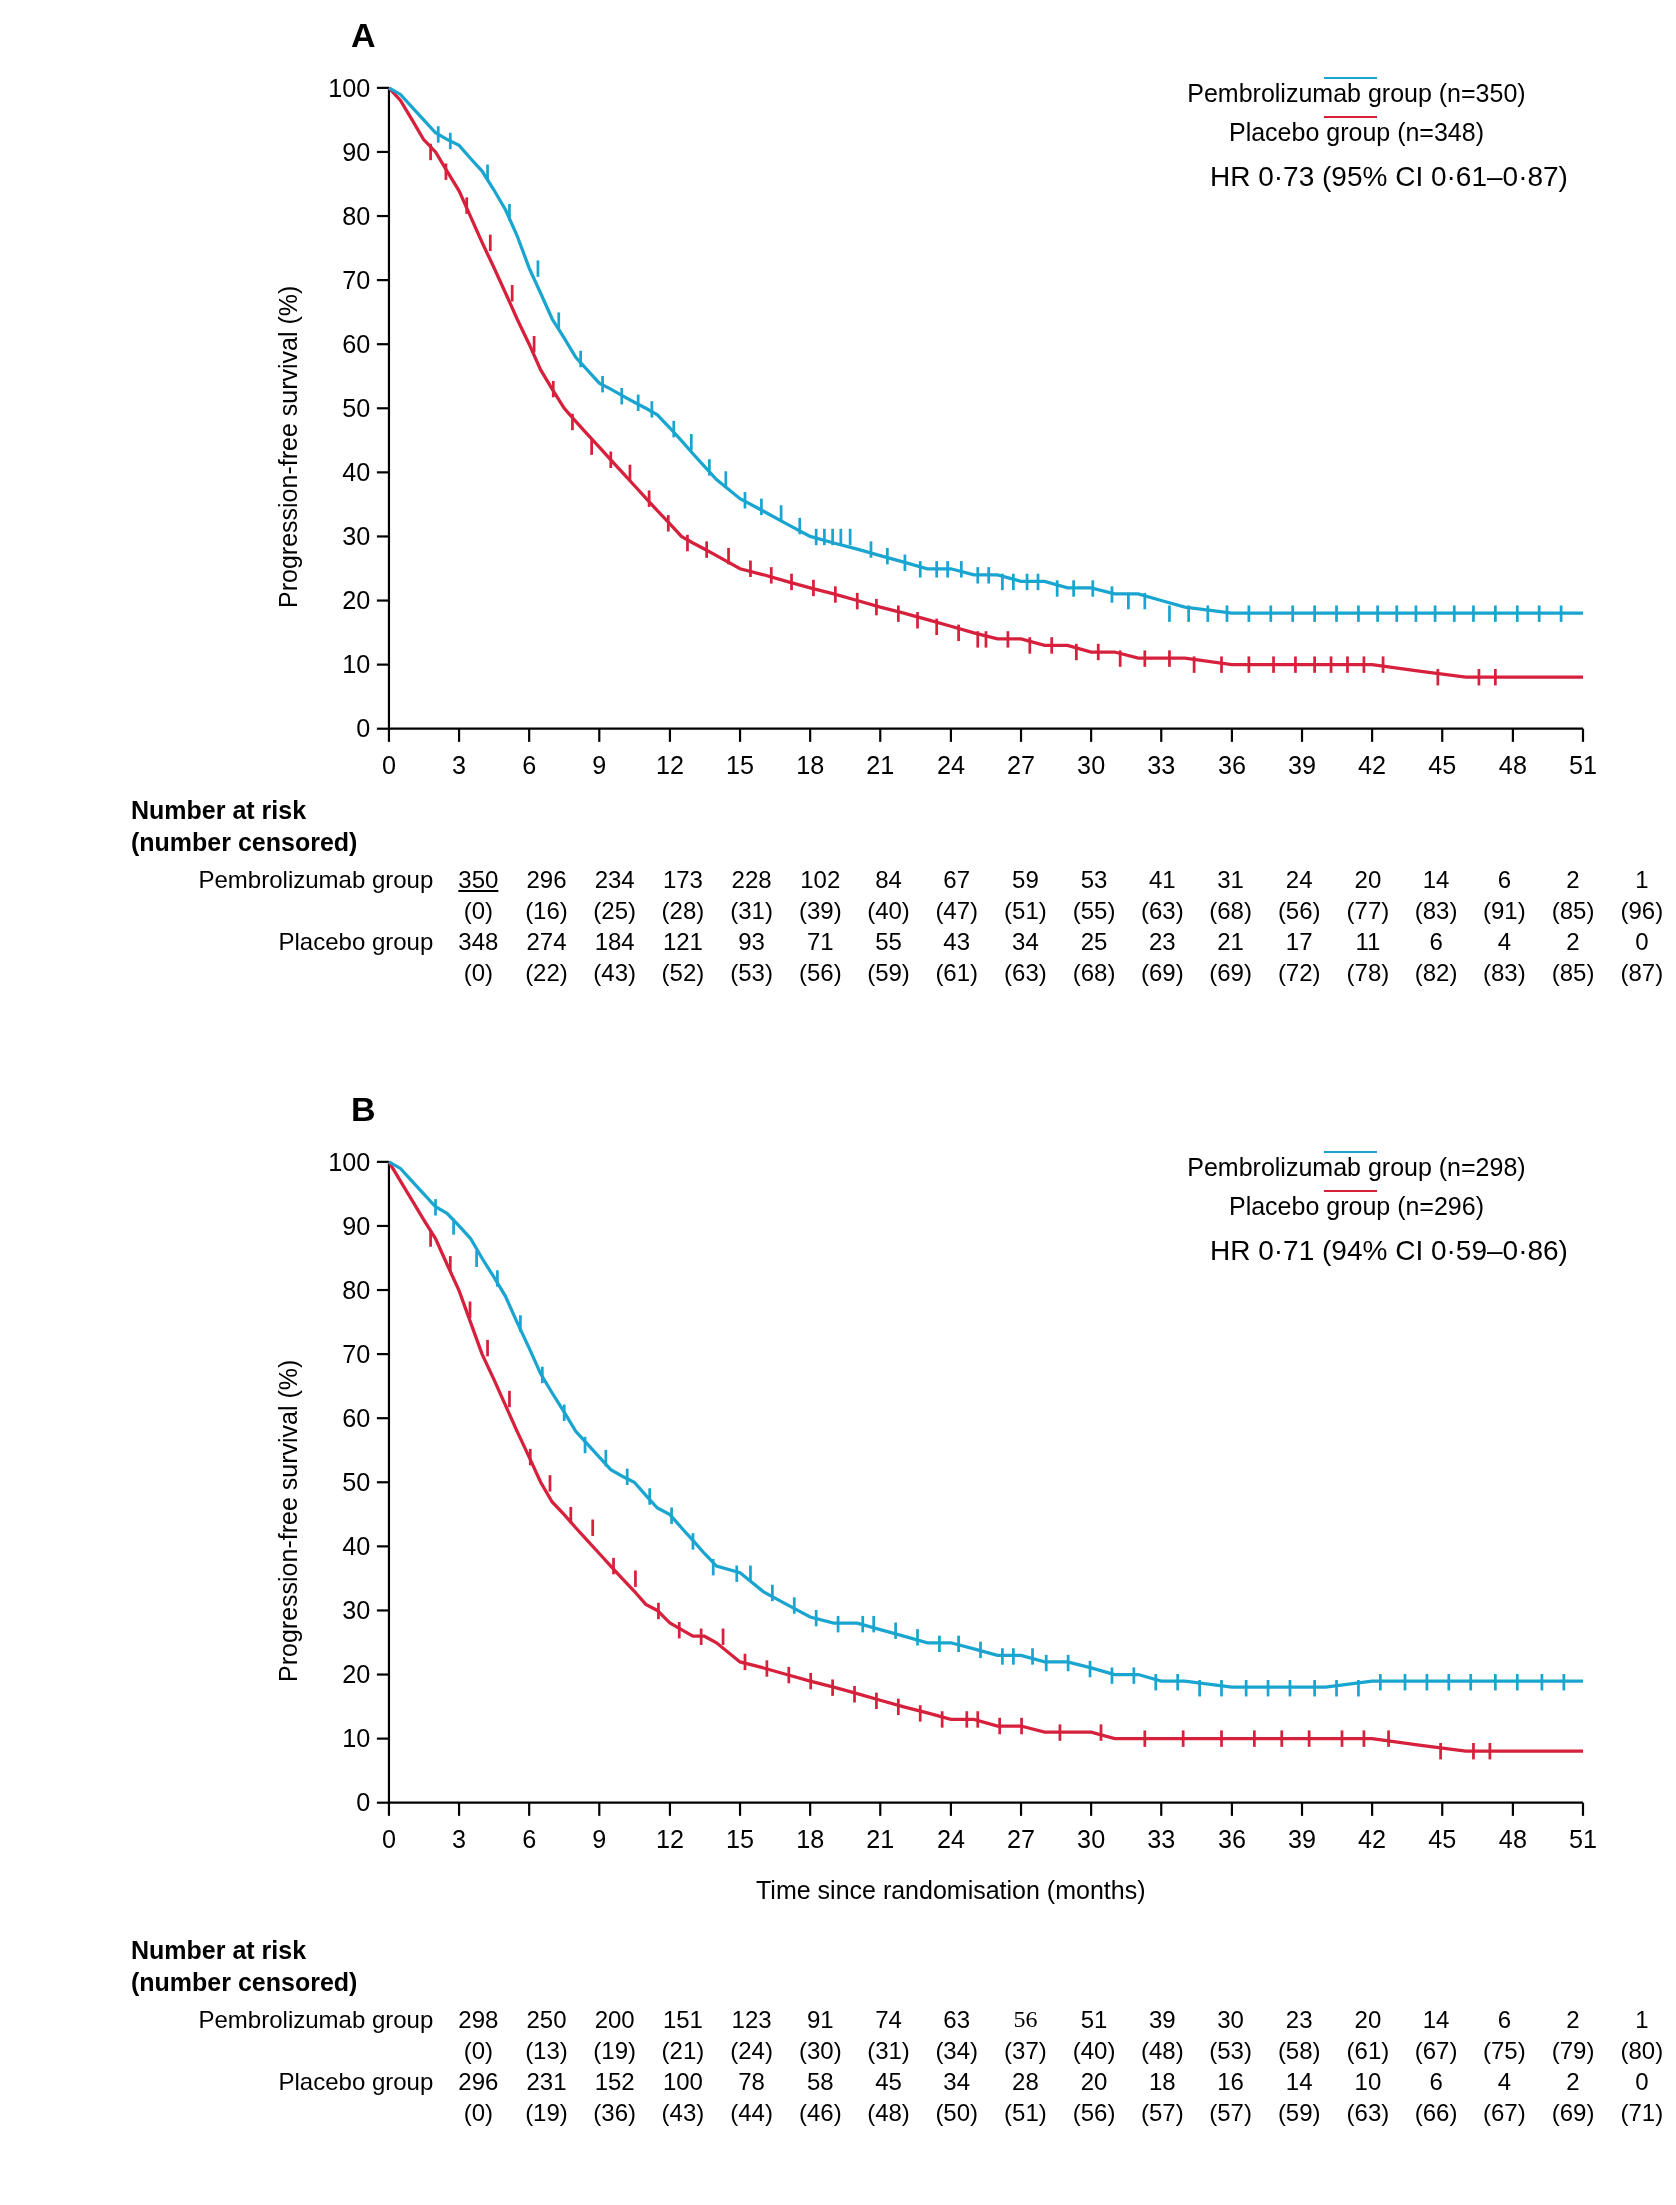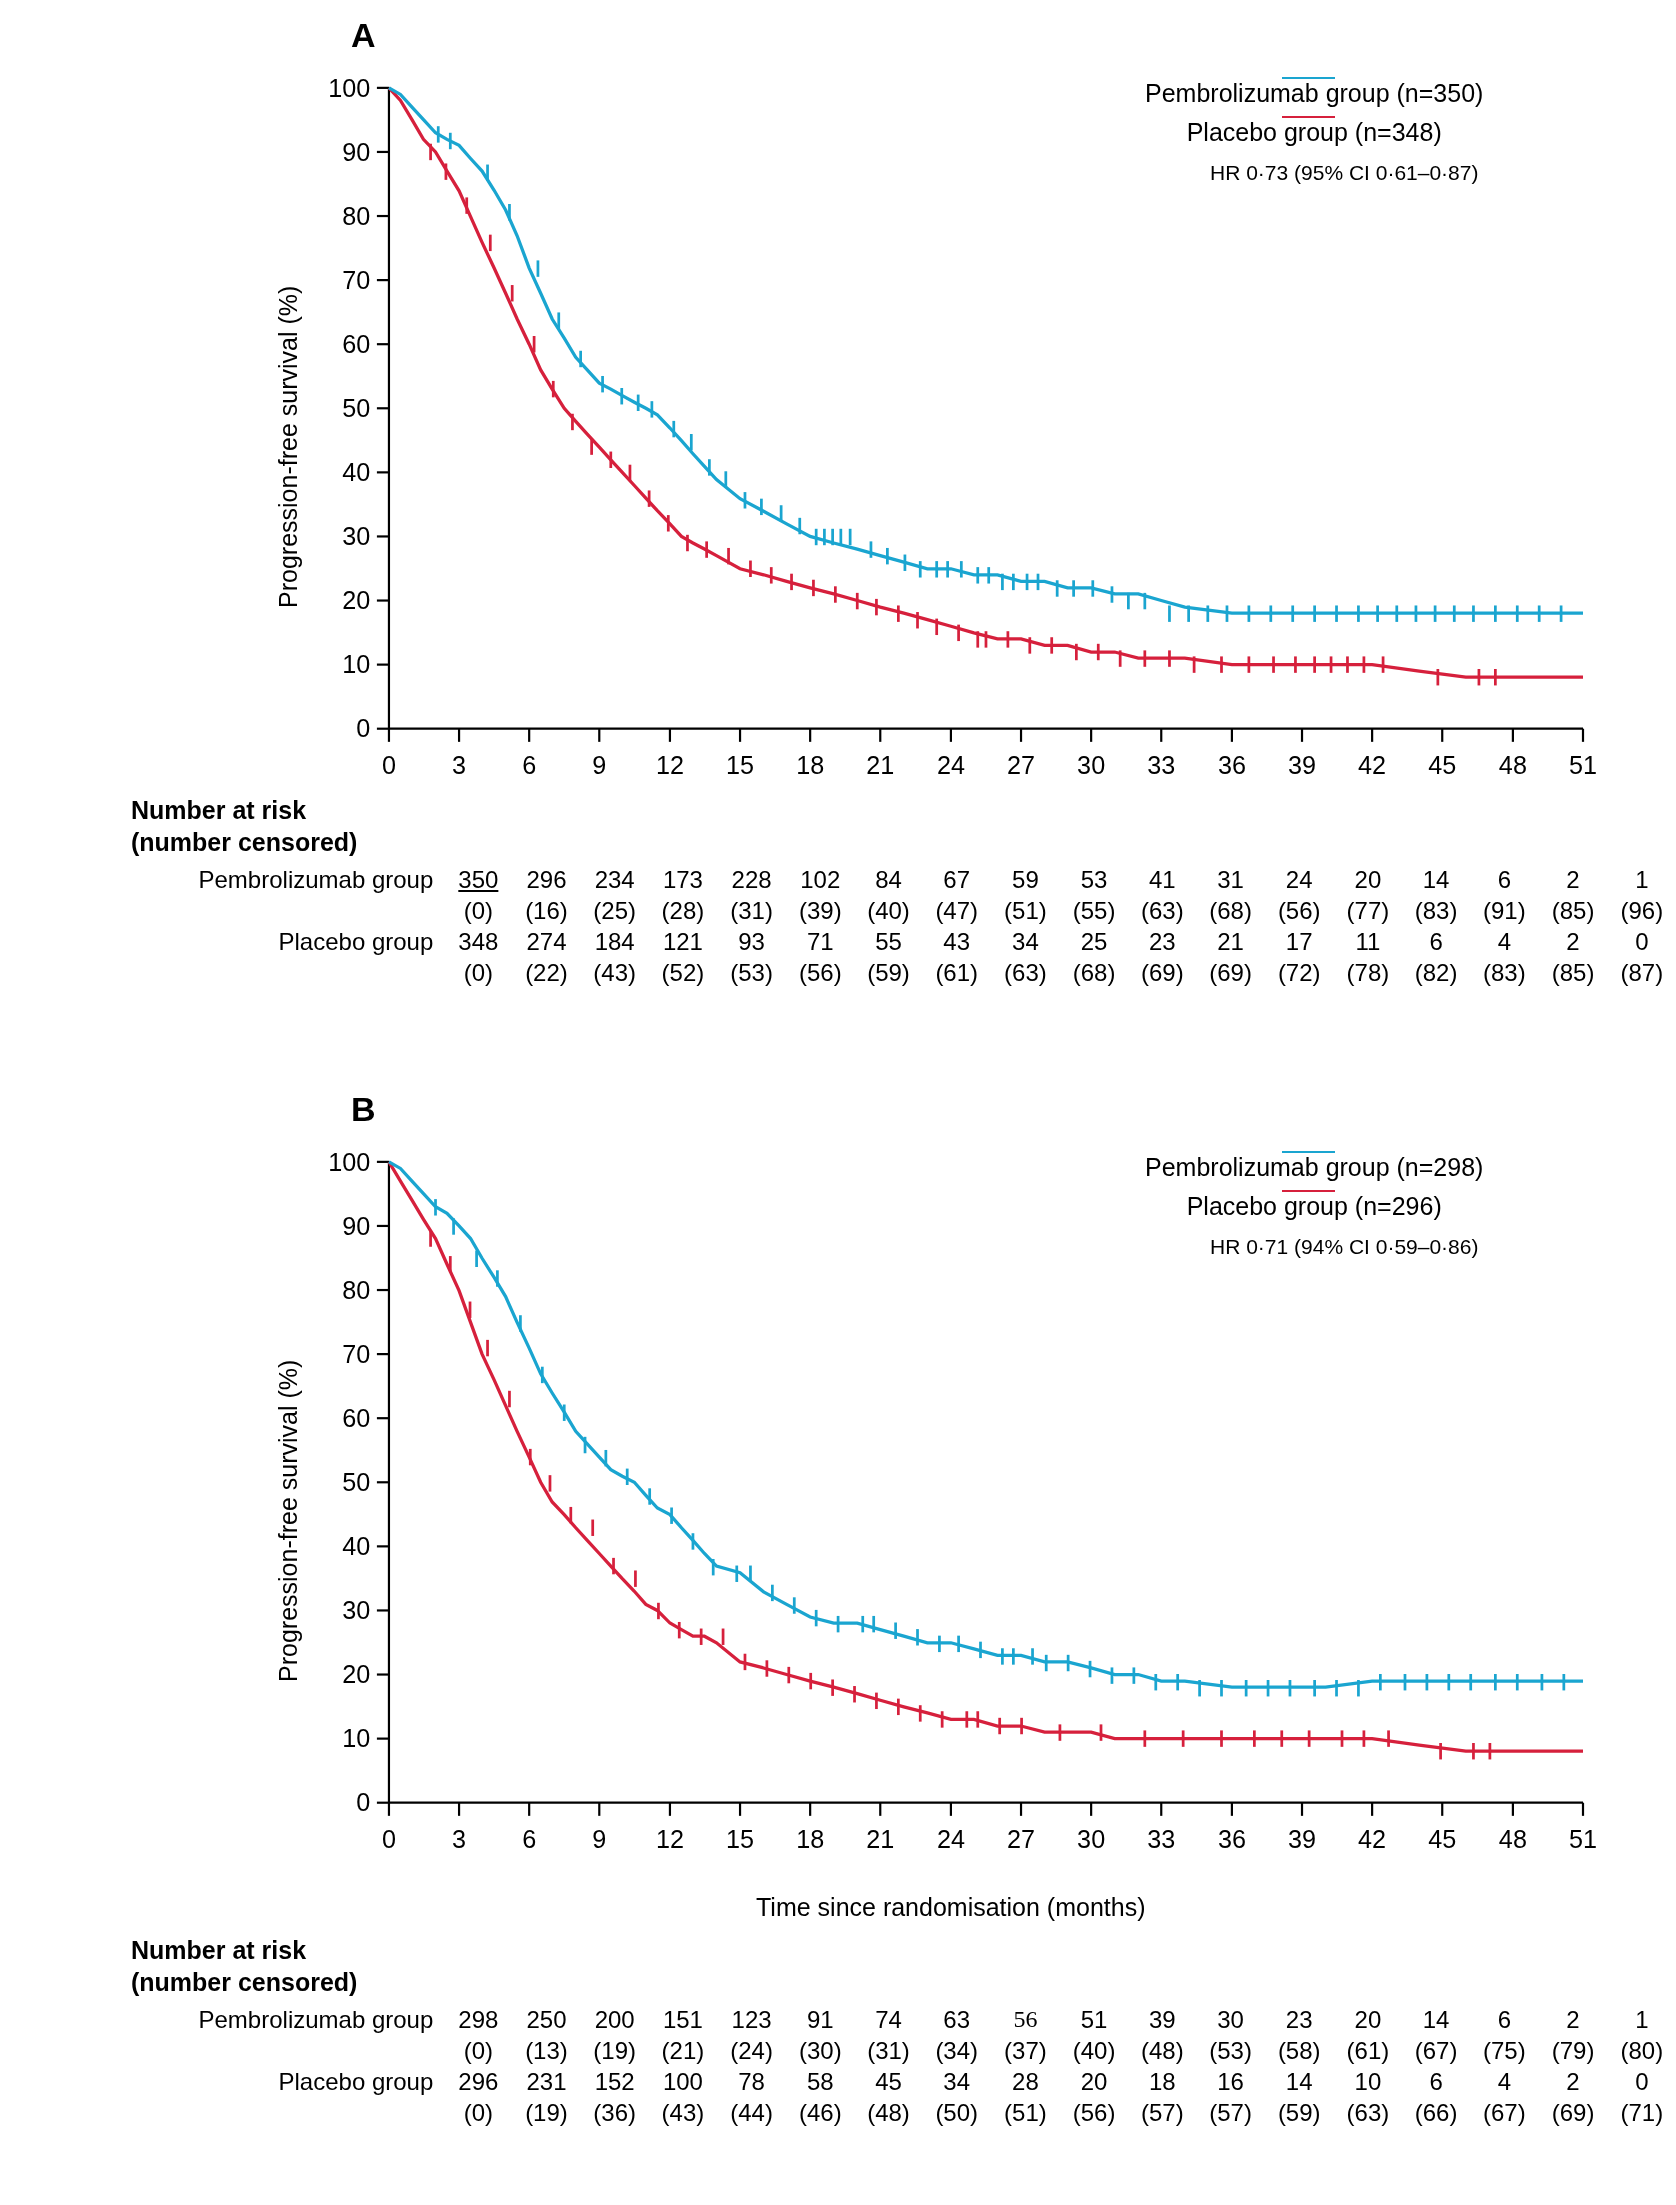--- a/index.html
+++ b/index.html
@@ -51,21 +51,21 @@
     width:53px;
     height:0;
     border-top:2.7px solid #000;
     margin-right:12px;
   }
   .legend-line.pembro{border-top-color:#1aa5d0;}
   .legend-line.placebo{border-top-color:#d6203c;}
   .hr-text{
     margin-top:14.2px;
     margin-left:65px;
-    font-size:21px;
+    font-size:28px;
     white-space:nowrap;
   }
 
   .risk-block{position:absolute;font-size:24px;}
   .risk-title{font-weight:bold;font-size:25px;line-height:1.28;}
   .risk-table{border-collapse:collapse;}
   .risk-table td{
     padding:0;
     font-size:24px;
     line-height:1.30;
@@ -590,21 +590,21 @@
             <line x1="1860" y1="1098" x2="1860" y2="1128"></line>
           <line x1="1900" y1="1098" x2="1900" y2="1128"></line>
             <line x1="1945" y1="1098" x2="1945" y2="1128"></line>
           <line x1="2040" y1="1121" x2="2040" y2="1151"></line>
             <line x1="2100" y1="1121" x2="2100" y2="1151"></line>
           <line x1="2130" y1="1121" x2="2130" y2="1151"></line>
         </g>
       </svg>
     </div>
 
-    <div class="axis-label-x" style="left:756px;top:819px;">Time since randomisation (months)</div>
+    <div class="axis-label-x" style="left:756px;top:802px;">Time since randomisation (months)</div>
 
     <div class="risk-block" style="left:131px;top:860px;">
       <div class="risk-title">Number at risk</div>
       <div class="risk-title" style="margin-bottom:5.5px;">(number censored)</div>
 
       <table class="risk-table">
         <tbody>
             <tr>
           <td class="rowlabel" style="width:307px;">Pembrolizumab group</td>
           <td style="width:70px;">298</td>

